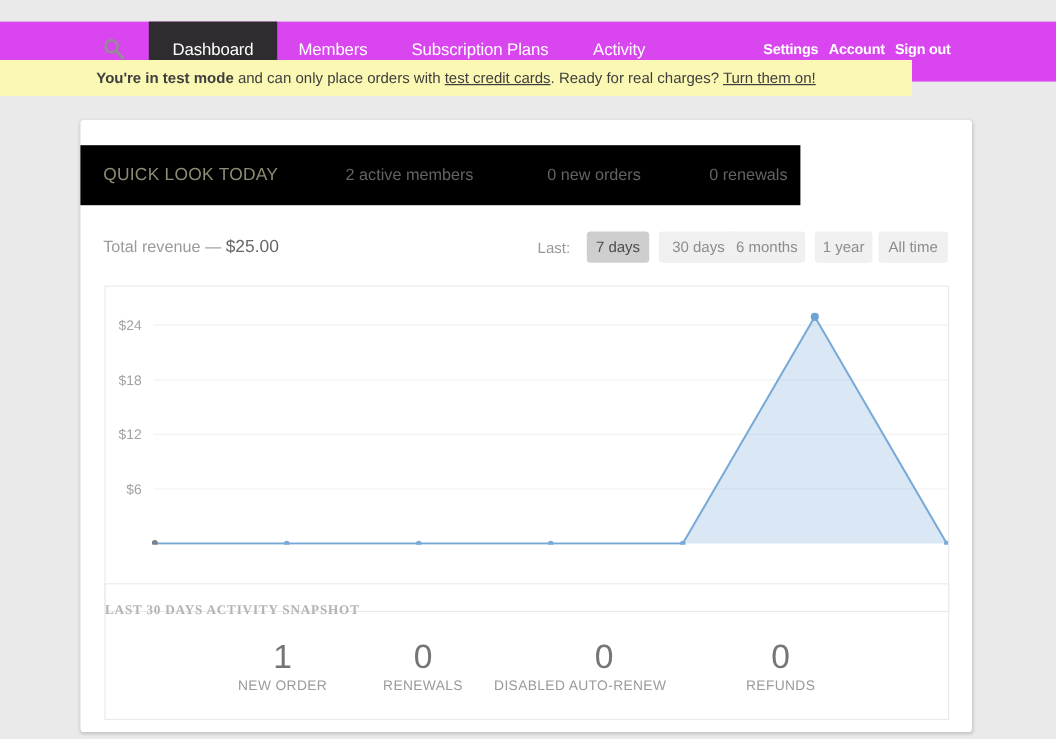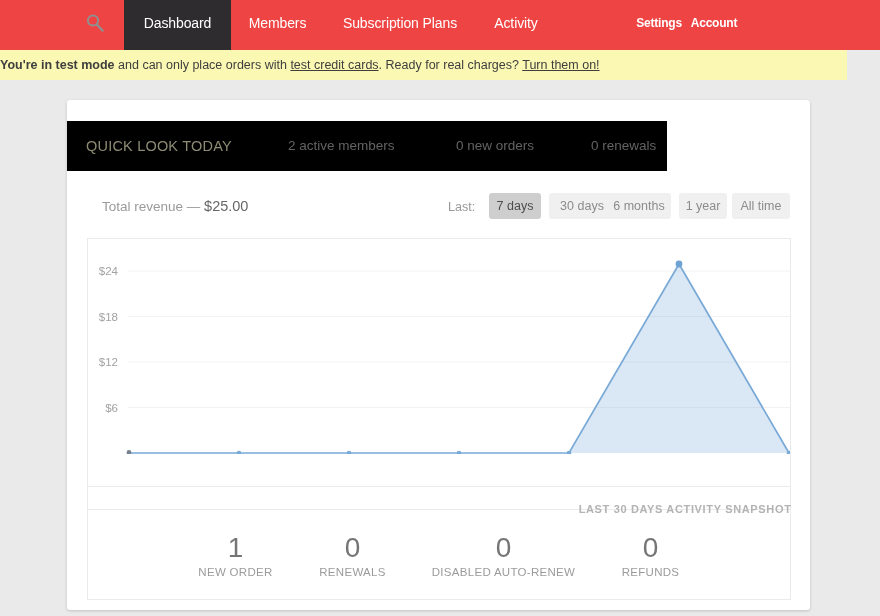--- a/index.html
+++ b/index.html
@@ -1,62 +1,63 @@
 <!DOCTYPE html>
 <html><head>
 <meta charset="utf-8">
 <style>
 * { margin:0; padding:0; box-sizing:border-box; }
 html,body { width:880px; height:616px; background:#eaeaea; font-family:"Liberation Sans",sans-serif; overflow:hidden; }
 .abs { position:absolute; }
 
 
-.nav { position:absolute; top:0; left:0; width:880px; height:50px; background:#ef4444; }
+.nav { position:absolute; top:18px; left:0; width:880px; height:50px; background:#d946ef; }
 .nav .tab { position:absolute; top:0; height:50px; line-height:47px; color:#fff; font-size:14px; letter-spacing:-0.1px; text-align:center; }
 .nav .active { background:#2e2c2f; }
 .nav .rlink { position:absolute; top:0; height:50px; line-height:47px; color:#fff; font-size:12px; font-weight:bold; letter-spacing:-0.2px; text-align:center; }
 
 
-.banner { position:absolute; top:50px; left:0; width:847px; height:30px; background:#fbf8b4; font-size:12.5px; color:#3e3e3e; line-height:30px; }
+.banner { position:absolute; top:50px; left:0; width:760px; height:30px; background:#fbf8b4; text-align:center; font-size:12.5px; color:#3e3e3e; line-height:30px; }
 .banner a { color:#3e3e3e; text-decoration:underline; }
 
 
 .card { position:absolute; top:100px; left:67px; width:743px; height:510px; background:#fff; border-radius:3px; box-shadow:0 1px 3px rgba(0,0,0,0.18); }
 
 .qband { position:absolute; top:21px; left:0; width:600px; height:50px; background:#000000;padding-left:48px; }
 .qtitle { position:absolute; left:19px; top:0; height:50px; line-height:50px; font-size:14.5px; color:#8e8c74; letter-spacing:0.2px; }
 .qstat { position:absolute; top:0; height:50px; line-height:50px; font-size:13.5px; color:#636363; white-space:nowrap; }
 
-.revlabel { position:absolute; left:19px; top:98px; font-size:13.5px; color:#9a9a9a;margin-left:16px; }
+.revlabel { position:absolute; left:19px; top:98px; font-size:13.5px; color:#9a9a9a; }
 .revlabel b { font-size:14.5px; color:#666; font-weight:normal; }
 
 .lastlbl { position:absolute; top:100px; font-size:12.5px; color:#999; }
 .btn { position:absolute; top:93px; height:26px; line-height:26px; text-align:center; font-size:12.5px; color:#8c8c8c; background:#f0f0f0; border-radius:3px; }
 .btn.sel { background:#cecece; color:#4c4c4c; }
 
 .chartbox { position:absolute; left:19.5px; top:137.5px; width:704px; height:272px; border:1px solid #ebebeb; }
 .snapbox { position:absolute; left:19.5px; top:385.5px; width:704px; height:114px; border:1px solid #ebebeb; }
-.snaptitle { position:absolute; top:16px; left:0; width:704px; text-align:right; font-size:11px; font-weight:bold; color:#b3b3b3; letter-spacing:0.65px; }
+.snaptitle { position:absolute; top:16px; left:0; width:704px; text-align:left; font-size:11px; font-weight:bold; color:#b3b3b3; letter-spacing:0.65px;font-family:Liberation Serif, serif; }
 .snapnum { position:absolute; top:45px; font-size:28px; color:#757575; text-align:center; }
 .snaplbl { position:absolute; top:79px; font-size:11.5px; color:#9b9b9b; letter-spacing:0.3px; text-align:center; white-space:nowrap; }
 </style>
 </head>
 <body>
 
 <div class="nav">
   <svg class="abs" style="left:84px; top:11px;" width="22" height="22" viewBox="0 0 22 22">
     <circle cx="9" cy="9.5" r="5.1" fill="none" stroke="#909090" stroke-width="2"></circle>
     <line x1="12.8" y1="13.5" x2="18.6" y2="19.6" stroke="#909090" stroke-width="2.3" stroke-linecap="round"></line>
   </svg>
   <div class="tab active" style="left:124px; width:107px;">Dashboard</div>
   <div class="tab" style="left:231px; width:93px;">Members</div>
   <div class="tab" style="left:332px; width:136px;">Subscription Plans</div>
   <div class="tab" style="left:478px; width:76px;">Activity</div>
   <div class="rlink" style="left:633px; width:52px;">Settings</div>
   <div class="rlink" style="left:688px; width:52px;">Account</div>
+  <div class="rlink" style="left:743px; width:52px;">Sign out</div>
 </div>
 
 <div class="banner"><b>You're in test mode</b> and can only place orders with <a>test credit cards</a>. Ready for real charges? <a>Turn them on!</a></div>
 
 <div class="card">
   <div class="qband">
     <div class="qtitle">QUICK LOOK TODAY</div>
     <div class="qstat" style="left:221px;">2 active members</div>
     <div class="qstat" style="left:389px;">0 new orders</div>
     <div class="qstat" style="left:524px;">0 renewals</div>
@@ -94,16 +95,16 @@
   </div>
 
   <div class="snapbox">
     <div class="snaptitle">LAST 30 DAYS ACTIVITY SNAPSHOT</div>
     <div class="snapnum" style="left:118px; width:60px;">1</div>
     <div class="snapnum" style="left:235px; width:60px;">0</div>
     <div class="snapnum" style="left:386px; width:60px;">0</div>
     <div class="snapnum" style="left:533px; width:60px;">0</div>
     <div class="snaplbl" style="left:68px; width:160px;">NEW ORDER</div>
     <div class="snaplbl" style="left:185px; width:160px;">RENEWALS</div>
-    <div class="snaplbl" style="left:336px; width:160px;text-align:center;">DISABLED AUTO-RENEW</div>
+    <div class="snaplbl" style="left:316px; width:160px;text-align:center;">DISABLED AUTO-RENEW</div>
     <div class="snaplbl" style="left:483px; width:160px;">REFUNDS</div>
   </div>
 </div>
 
 </body></html>

